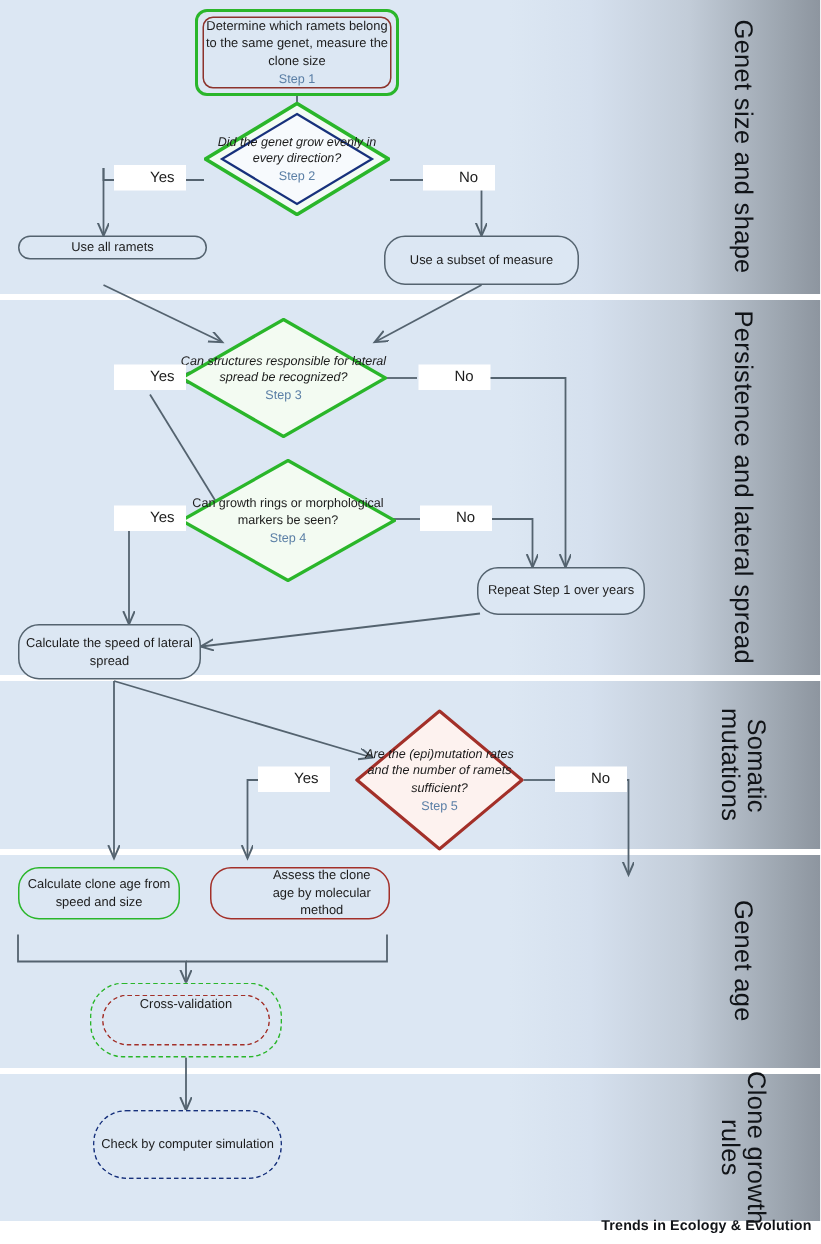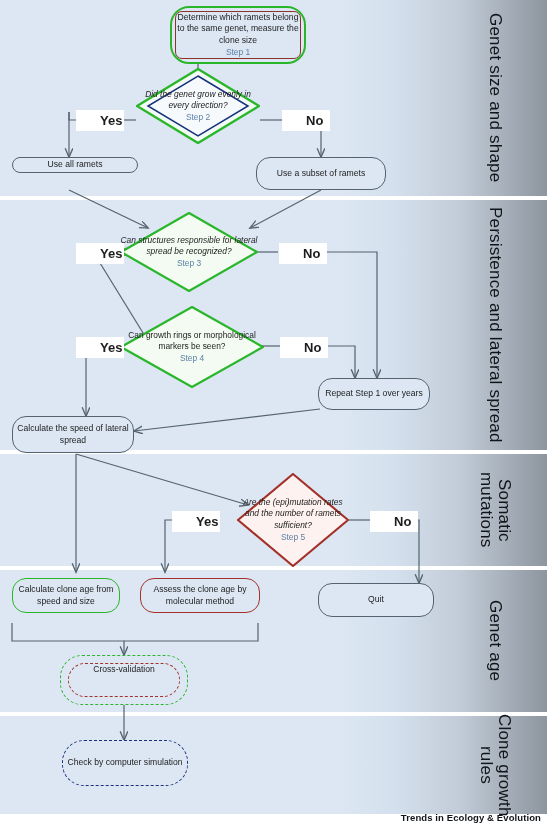--- a/index.html
+++ b/index.html
@@ -71,30 +71,29 @@
     margin-top:1px;
   }
 
   
   .pill{
     border:1.2px solid #54636f;
     border-radius:14px;
     background:#dce7f3;
   }
   .pill.green{border:1.7px solid #2ab62a;}
-  .pill.red{border:1.7px solid #a33029;}
+  .pill.red{border:1.7px solid #a33029;padding-left:29px;}
 
   
   .dbl-outer{
     position:absolute;
     border:2px solid #2ab62a;
-    border-radius:19px;
+    border-radius:8px;
     background:#dce7f3;
     box-sizing:border-box;
-    margin-left:40px;
   }
   .dbl-inner{
     position:absolute;
     left:3px;top:3px;right:3px;bottom:3px;
     border:1.4px solid #8c332c;
     border-radius:7px;
     box-sizing:border-box;
     display:flex;align-items:center;justify-content:center;
     text-align:center;
     font-size:8.6px;line-height:1.34;color:#1c1c1c;
@@ -143,26 +142,25 @@
     display:flex;align-items:center;justify-content:center;
     text-align:center;
     font-size:8.4px;line-height:1.34;color:#1c1c1c;
   }
   .italic{font-style:italic;}
 
   
   .tag{
     position:absolute;
     background:#ffffff;
-    font-size:13px;
+    font-size:10px;
     color:#1c1c1c;
     padding:3px 24px;
     text-align:center;
     box-sizing:border-box;
-    font-weight:bold;
   }
 
   .credit{
     position:absolute;
     right:6px;
     bottom:6px;
     font-size:9.5px;
     font-weight:bold;
     color:#111418;
     letter-spacing:.1px;
@@ -286,21 +284,21 @@
   </div>
 
   <div class="tag" style="left:76px;top:110px;width:36px;">Yes</div>
   <div class="tag" style="left:282px;top:110px;width:32px;">No</div>
 
   <div class="node pill" style="left:12px;top:157px;width:126px;height:16px;">
     <span class="txt">Use all ramets</span>
   </div>
 
   <div class="node pill" style="left:256px;top:157px;width:130px;height:33px;">
-    <span class="txt">Use a subset of ramets</span>
+    <span class="txt">Use a subset of measure</span>
   </div>
 
   <div class="diamond" style="left:120px;top:212px;width:138px;height:80px;">
     <svg class="shape" viewBox="0 0 138 80" preserveAspectRatio="none">
       <polygon points="69,1 137,40 69,79 1,40" fill="#f3fbf2" stroke="#2ab62a" stroke-width="2.2"></polygon>
     </svg>
     <div class="label">
       <div class="txt">
         <span class="italic">Can structures responsible for lateral spread be recognized?</span>
         <span class="step">Step 3</span>
@@ -350,23 +348,20 @@
   <div class="tag" style="left:370px;top:511px;width:34px;">No</div>
 
   <div class="node pill green" style="left:12px;top:578px;width:108px;height:35px;">
     <span class="txt">Calculate clone age from speed and size</span>
   </div>
 
   <div class="node pill red" style="left:140px;top:578px;width:120px;height:35px;">
     <span class="txt">Assess the clone age by molecular method</span>
   </div>
 
-  <div class="node pill" style="left:318px;top:583px;width:116px;height:34px;">
-    <span class="txt">Quit</span>
-  </div>
 
   <div class="dash-outer" style="left:60px;top:655px;width:128px;height:50px;">
     <div class="dash-inner">
       <span class="txt">Cross-validation</span>
     </div>
   </div>
 
   <div class="dash-blue" style="left:62px;top:740px;width:126px;height:46px;">
     <span class="txt">Check by computer simulation</span>
   </div>

